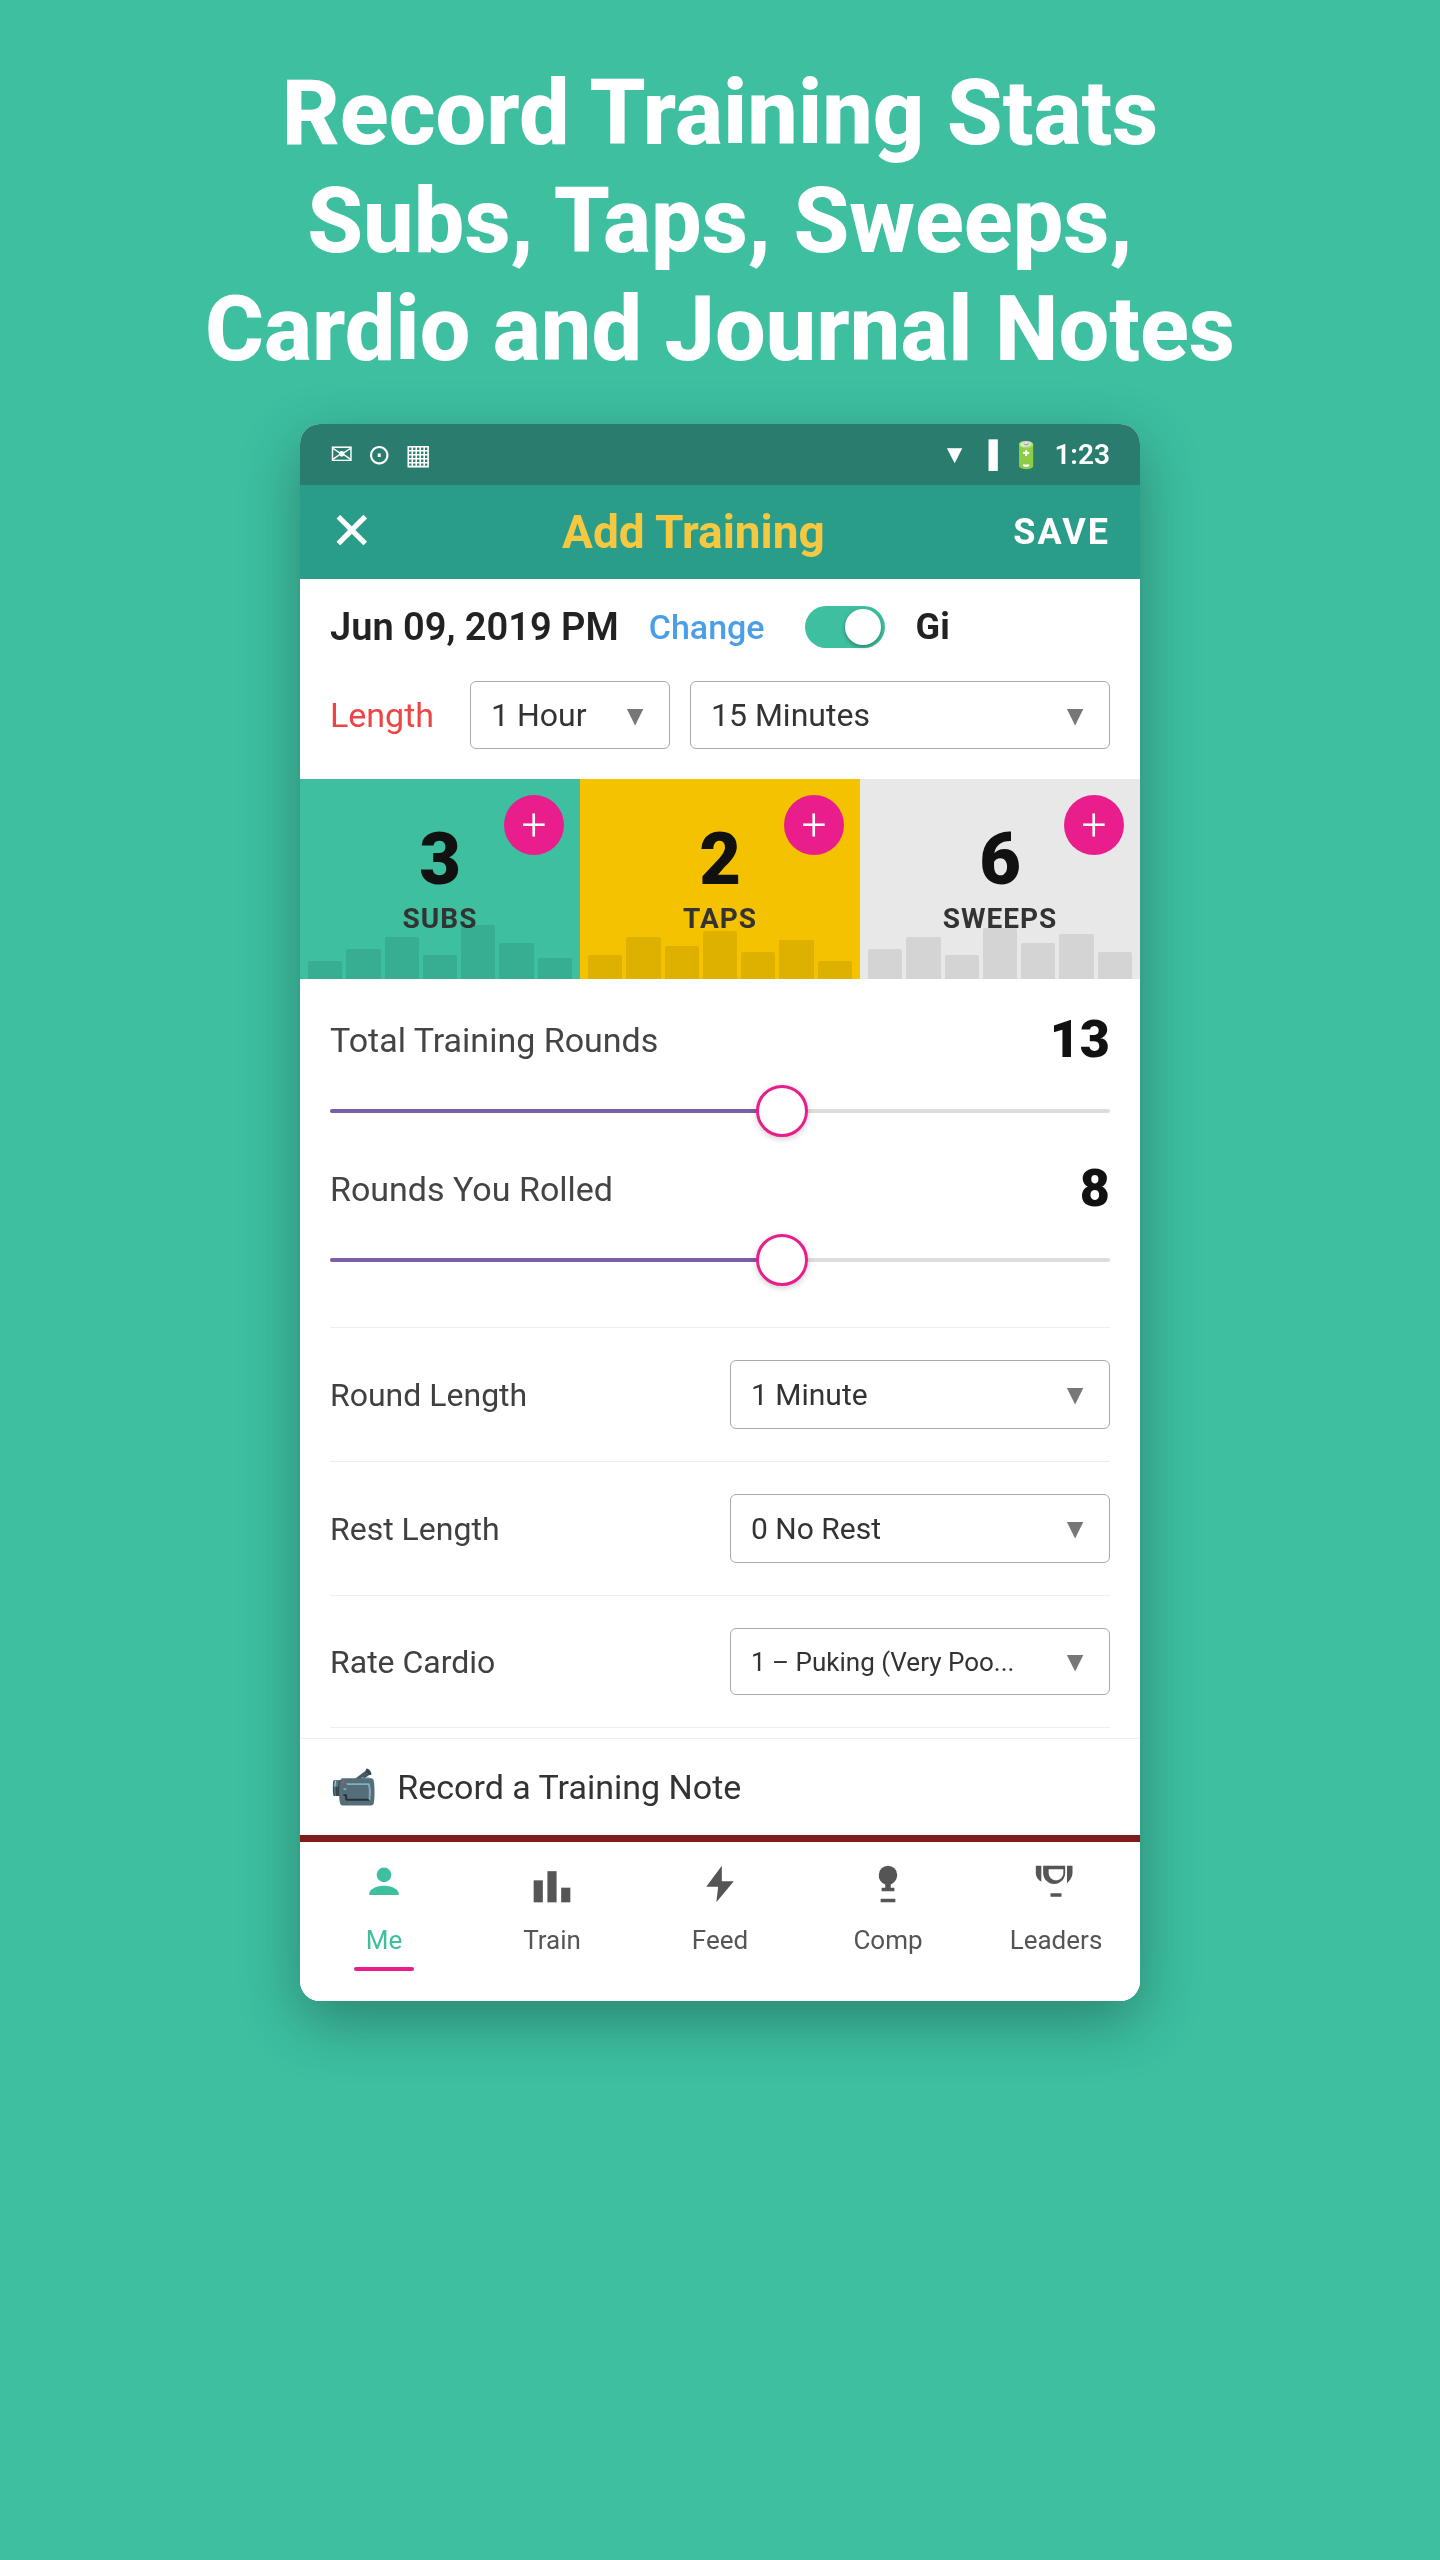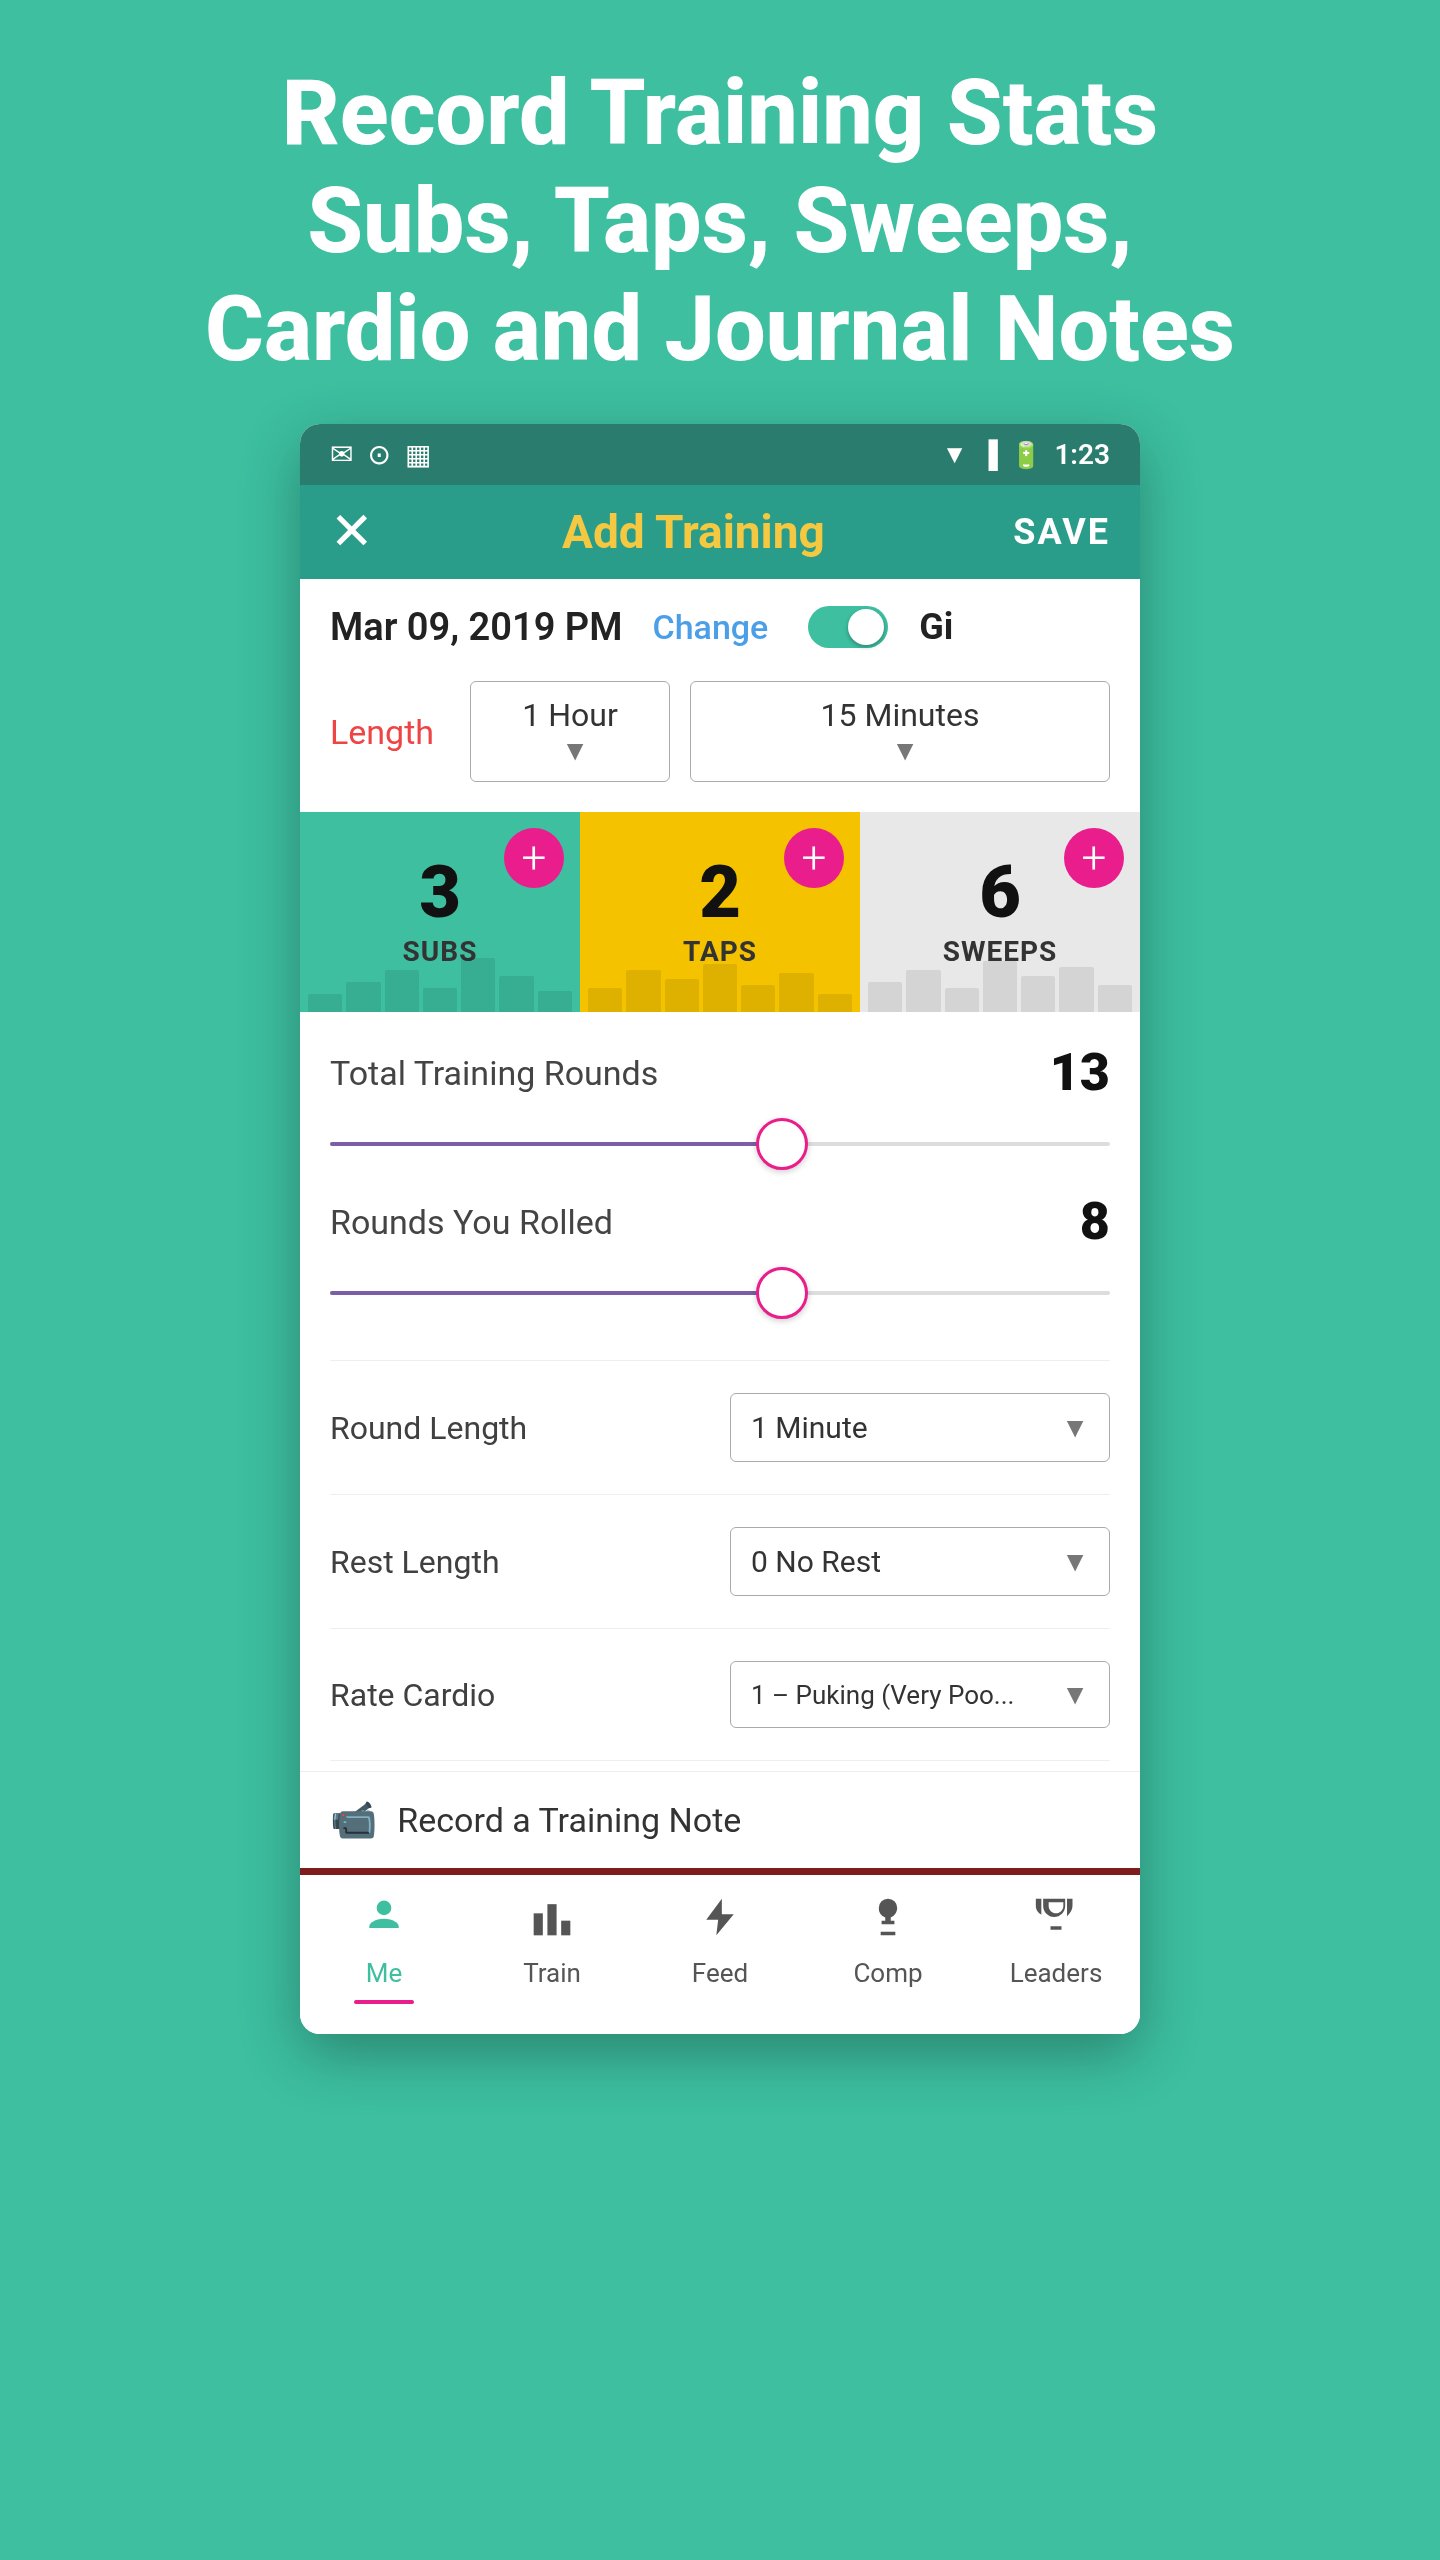--- a/index.html
+++ b/index.html
@@ -180,21 +180,20 @@
     .dropdown {
       border: 1.5px solid #aaa;
       border-radius: 6px;
       padding: 14px 20px;
       display: flex;
       align-items: center;
       justify-content: space-between;
       cursor: pointer;
       font-size: 32px;
       color: #333;
-      flex-direction: column;
     }
     .dropdown-hour {
       width: 200px;
     }
     .dropdown-minutes {
       width: 360px;
       flex: 1;
     }
     .dropdown-arrow {
       font-size: 28px;
@@ -450,21 +449,21 @@
   </div>
 
   <div class="top-bar">
     <span class="top-bar-close">✕</span>
     <span class="top-bar-title">Add Training</span>
     <span class="top-bar-save">SAVE</span>
   </div>
 
 
   <div class="date-row">
-    <span class="date-text">Mar 09, 2019 PM</span>
+    <span class="date-text">Jun 09, 2019 PM</span>
     <span class="change-link">Change</span>
     <div class="toggle-container">
       <div class="toggle">
         <div class="toggle-knob"></div>
       </div>
       <span class="gi-label">Gi</span>
     </div>
   </div>
 
   <div class="length-row">

